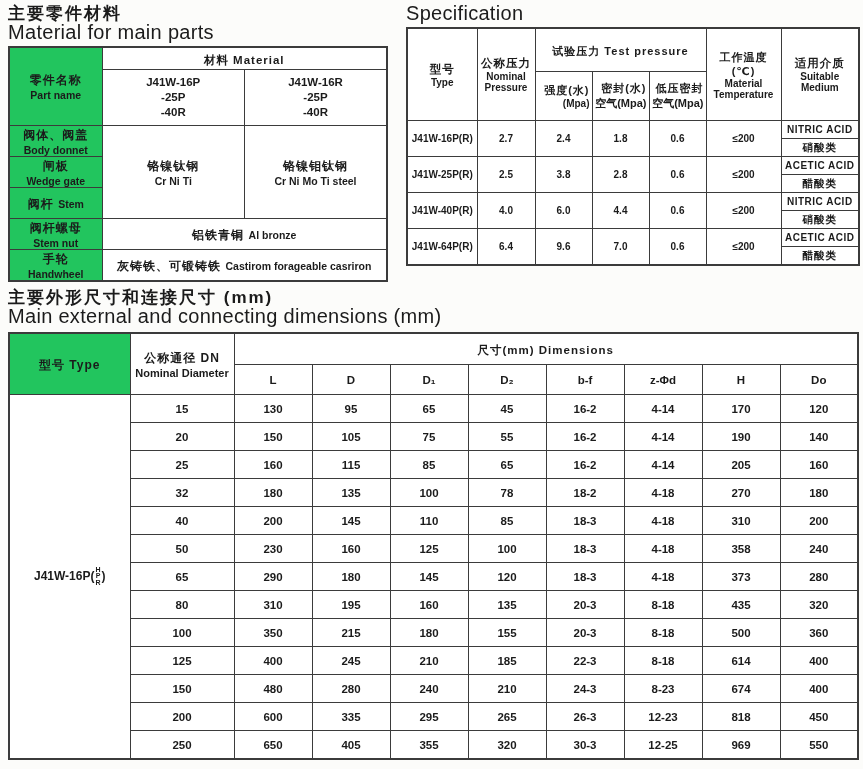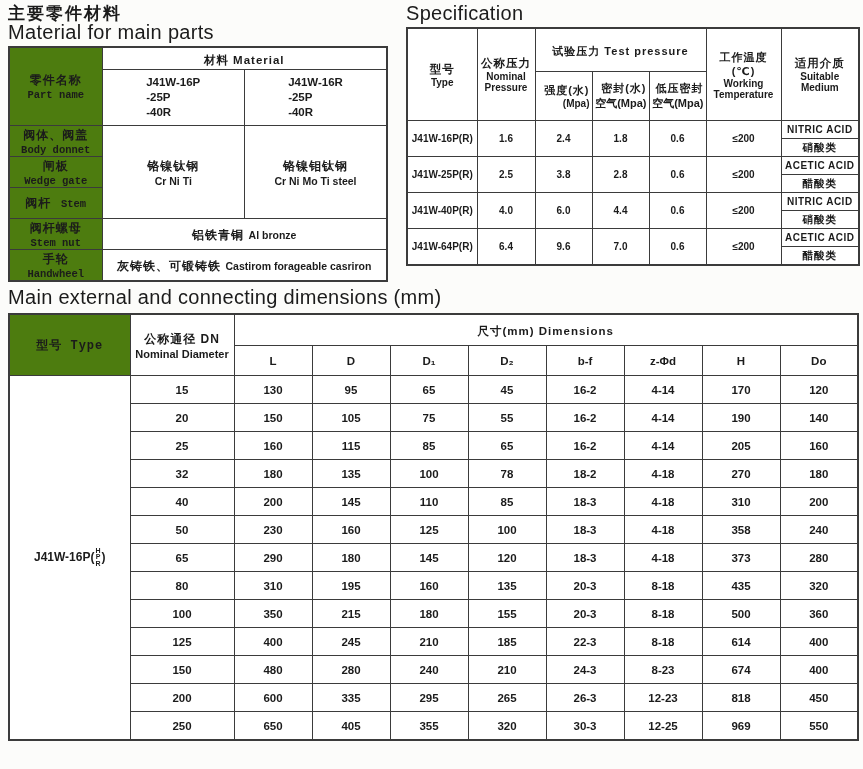--- a/index.html
+++ b/index.html
@@ -7,33 +7,33 @@
     width:863px;height:769px;background:#fcfcfa;overflow:hidden;
     font-family:"Liberation Sans","DejaVu Sans",sans-serif;color:#1b1b1b;
   }
   .sheet{position:relative;width:685px;height:769px;}
 
   .title-cn{font-size:17px;font-weight:bold;letter-spacing:2px;line-height:19px;}
   .title-en{font-size:20px;font-weight:500;line-height:18px;letter-spacing:.3px;}
 
   table{border-collapse:collapse;table-layout:fixed;width:100%;border:2px solid #3b3b3b;background:#ffffff;}
   td{border:1px solid #3b3b3b;text-align:center;vertical-align:middle;padding:0 2px;}
-  .blue{background:#4d7c0f;font-family:Liberation Mono, monospace;}
+  .blue{background:#22c55e;}
   .cn{font-size:12px;font-weight:bold;letter-spacing:1px;}
   .en{font-size:10.5px;font-weight:bold;letter-spacing:0;}
   .num{font-size:11.5px;font-weight:bold;}
 
   
   .block-materials{position:absolute;left:8px;top:4px;width:380px;}
   .block-materials table{margin-top:5px;}
   .mat-col1{width:93px;}
   .mat-r1 td{height:21px;}
   .mat-r2 td{height:55px;}
   .mat-body td{height:30px;}
-  .model-block{display:inline-block;text-align:left;font-size:11.5px;font-weight:bold;line-height:15px;}
+  .model-block{display:inline-block;text-align:center;font-size:11.5px;font-weight:bold;line-height:15px;}
 
   
   .block-spec{position:absolute;left:406px;top:4px;width:452px;}
   .block-spec table{margin-top:5px;}
   .spec-hr1 td{height:42px;}
   .spec-hr2 td{height:48px;text-align:right;}
   .spec-sub td{height:17px;}
   .spec .cn{font-size:11.5px;}
   .spec .en{font-size:10px;}
   .spec .num{font-size:10px;}
@@ -163,21 +163,21 @@
         <td rowspan="2">
           <span class="cn line">公称压力</span>
           <span class="en line">Nominal</span>
           <span class="en line">Pressure</span>
         </td>
         <td colspan="3">
           <span class="cn" style="font-size:11px">试验压力 Test pressure</span>
         </td>
         <td rowspan="2">
           <span class="cn line" style="font-size:11px">工作温度(℃)</span>
-          <span class="en line">Working</span>
+          <span class="en line">Material</span>
           <span class="en line">Temperature</span>
         </td>
         <td rowspan="2">
           <span class="cn line">适用介质</span>
           <span class="en line">Suitable</span>
           <span class="en line">Medium</span>
         </td>
       </tr>
       <tr class="spec-hr2">
         <td>
@@ -189,21 +189,21 @@
           <span class="cn line" style="font-size:11px;letter-spacing:0">空气(Mpa)</span>
         </td>
         <td>
           <span class="cn line" style="font-size:11px">低压密封</span>
           <span class="cn line" style="font-size:11px;letter-spacing:0">空气(Mpa)</span>
         </td>
       </tr>
 
       <tr class="spec-sub">
         <td rowspan="2" class="num">J41W-16P(R)</td>
-        <td rowspan="2" class="num">1.6</td>
+        <td rowspan="2" class="num">2.7</td>
         <td rowspan="2" class="num">2.4</td>
         <td rowspan="2" class="num">1.8</td>
         <td rowspan="2" class="num">0.6</td>
         <td rowspan="2" class="num">≤200</td>
         <td class="medium-en">NITRIC ACID</td>
       </tr>
       <tr class="spec-sub">
         <td class="medium-cn">硝酸类</td>
       </tr>
 
@@ -243,20 +243,21 @@
         <td class="medium-en">ACETIC ACID</td>
       </tr>
       <tr class="spec-sub">
         <td class="medium-cn">醋酸类</td>
       </tr>
     </tbody>
       </table>
   </div>
 
   <div class="block-dims">
+    <div class="title-cn">主要外形尺寸和连接尺寸 (mm)</div>
     <div class="title-en">Main external and connecting dimensions (mm)</div>
     <table>
       <colgroup>
         <col class="col-type">
           <col class="col-dn">
         <col>
           <col>
           <col>
           <col>
           <col>

